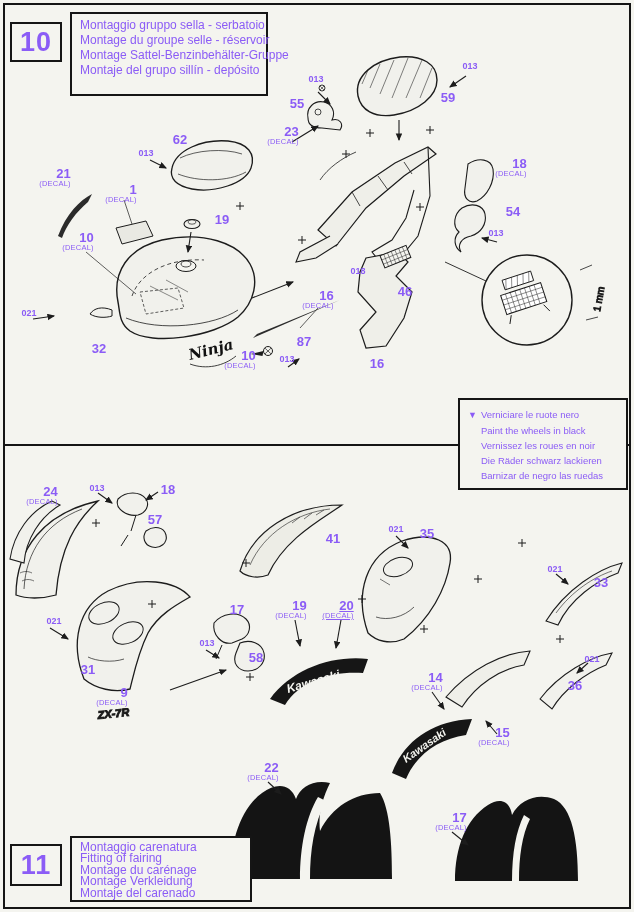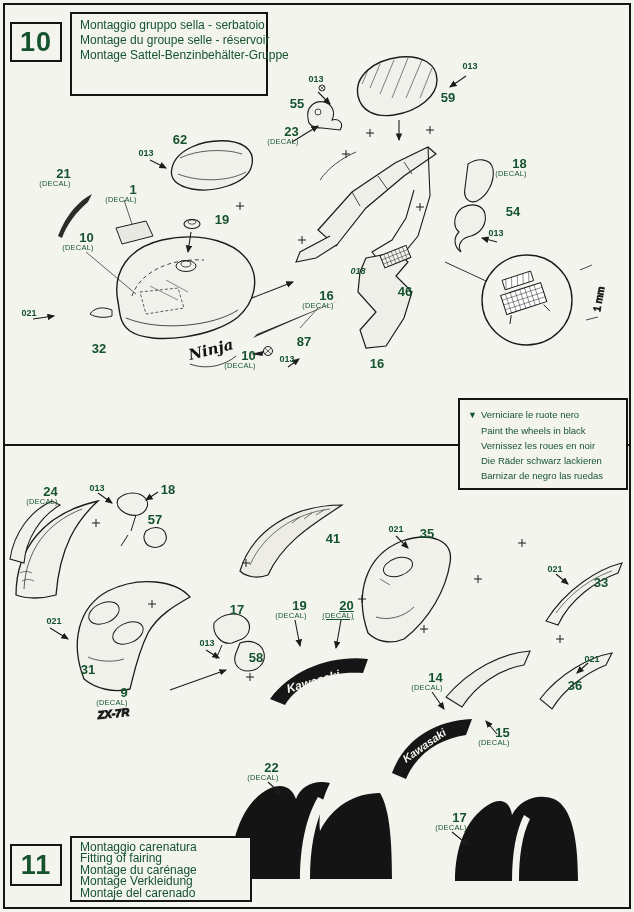--- a/index.html
+++ b/index.html
@@ -1,19 +1,19 @@
 <!DOCTYPE html>
 <html><head>
 <meta charset="utf-8">
 <style>
   * { margin:0; padding:0; box-sizing:border-box; }
   html,body { background:#ffffff; }
   .page {
     position:relative; width:634px; height:912px;
-    background:#f4f4ef; color:#14532d;
+    background:#f4f4ef; color:#8b5cf6;
     font-family:"Liberation Sans", sans-serif;
     overflow:hidden;
   }
   .frame { position:absolute; left:3px; top:3px; right:3px; bottom:3px; border:2px solid #151515; z-index:2; pointer-events:none; }
   .divider { position:absolute; left:3px; right:3px; top:444px; height:2px; background:#151515; z-index:2; }
 
   .stepnum {
     position:absolute; border:2px solid #151515; background:#f4f4ef; z-index:6;
     display:flex; align-items:center; justify-content:center;
     font-weight:bold; font-size:27px; letter-spacing:1px;
@@ -51,20 +51,21 @@
 
 <div class="page">
   <div class="frame"></div>
   <div class="divider"></div>
 
   <div class="stepnum" id="step10-num">10</div>
   <div class="titlebox" id="step10-titles">
     <div>Montaggio gruppo sella - serbatoio</div>
     <div>Montage du groupe selle - réservoir</div>
     <div>Montage Sattel-Benzinbehälter-Gruppe</div>
+    <div>Montaje del grupo sillín - depósito</div>
   </div>
 
   <div class="notebox">
     <div><span class="marker">▼</span><span>Verniciare le ruote nero</span></div>
     <div class="ind">Paint the wheels in black</div>
     <div class="ind">Vernissez les roues en noir</div>
     <div class="ind">Die Räder schwarz lackieren</div>
     <div class="ind">Barnizar de negro las ruedas</div>
   </div>
 
@@ -348,21 +349,21 @@
       <div class="part-label" style="left: 513px; top: 205px;">
         <div class="num">54</div>
       </div>
       <div class="part-label small" style="left: 496px; top: 229px;">
         <div class="num">013</div>
       </div>
       <div class="part-label" style="left: 78px; top: 231px;">
         <div class="num">10</div>
         <div class="sub">(DECAL)</div>
       </div>
-      <div class="part-label small" style="left: 358px; top: 267px; font-style: italic;">
+      <div class="part-label small" style="left: 358px; top: 267px;">
         <div class="num">018</div>
       </div>
       <div class="part-label" style="left: 405px; top: 285px;">
         <div class="num">46</div>
       </div>
       <div class="part-label" style="left: 318px; top: 289px;">
         <div class="num">16</div>
         <div class="sub">(DECAL)</div>
       </div>
       <div class="part-label small" style="left: 29px; top: 309px;">

